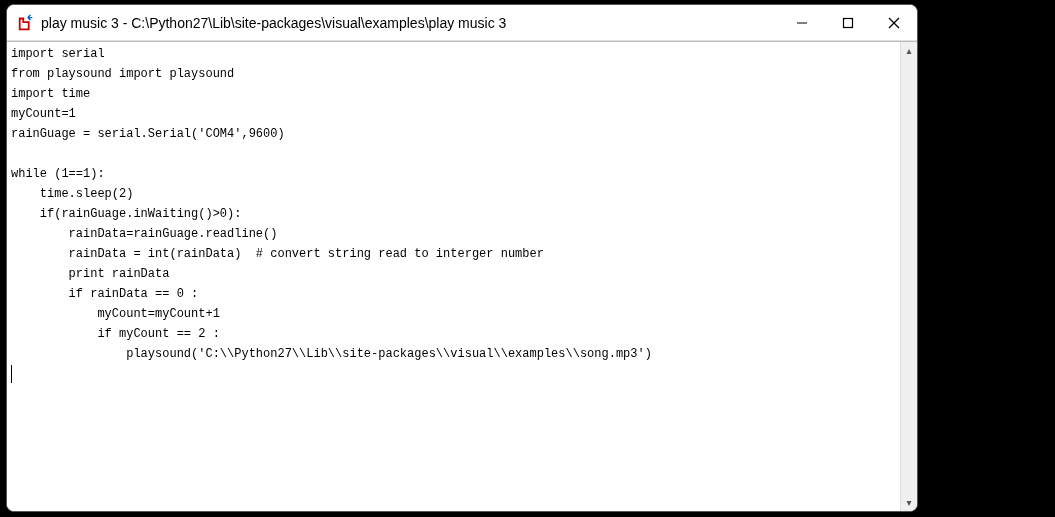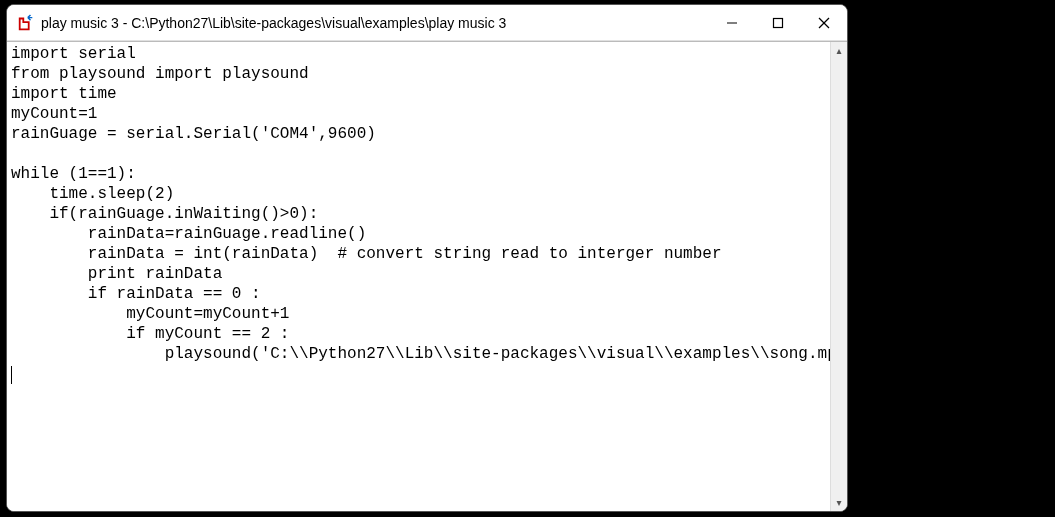--- a/index.html
+++ b/index.html
@@ -10,21 +10,21 @@
     font-family: "Segoe UI", Tahoma, sans-serif;
     width: 1055px;
     height: 517px;
     overflow: hidden;
     position: relative;
   }
   .window {
     position: absolute;
     top: 4px;
     left: 6px;
-    width: 842px;
+    width: 912px;
     height: 508px;
     background: #fff;
     border: 1px solid #555;
     border-radius: 8px;
     box-shadow: 0 0 2px rgba(0,0,0,0.5);
     display: flex;
     flex-direction: column;
     overflow: hidden;
   }
   .titlebar {
@@ -84,21 +84,21 @@
     flex: 1;
     display: flex;
     position: relative;
     min-height: 0;
     border-top: 1px solid #bbb;
   }
   .editor {
     flex: 1;
     background: #fff;
     font-family: "Courier New", monospace;
-    font-size: 16px;
+    font-size: 12px;
     line-height: 20px;
     color: #000;
     padding: 2px 4px;
     white-space: pre;
     overflow: hidden;
     position: relative;
   }
   .cursor {
     display: inline-block;
     width: 1px;

